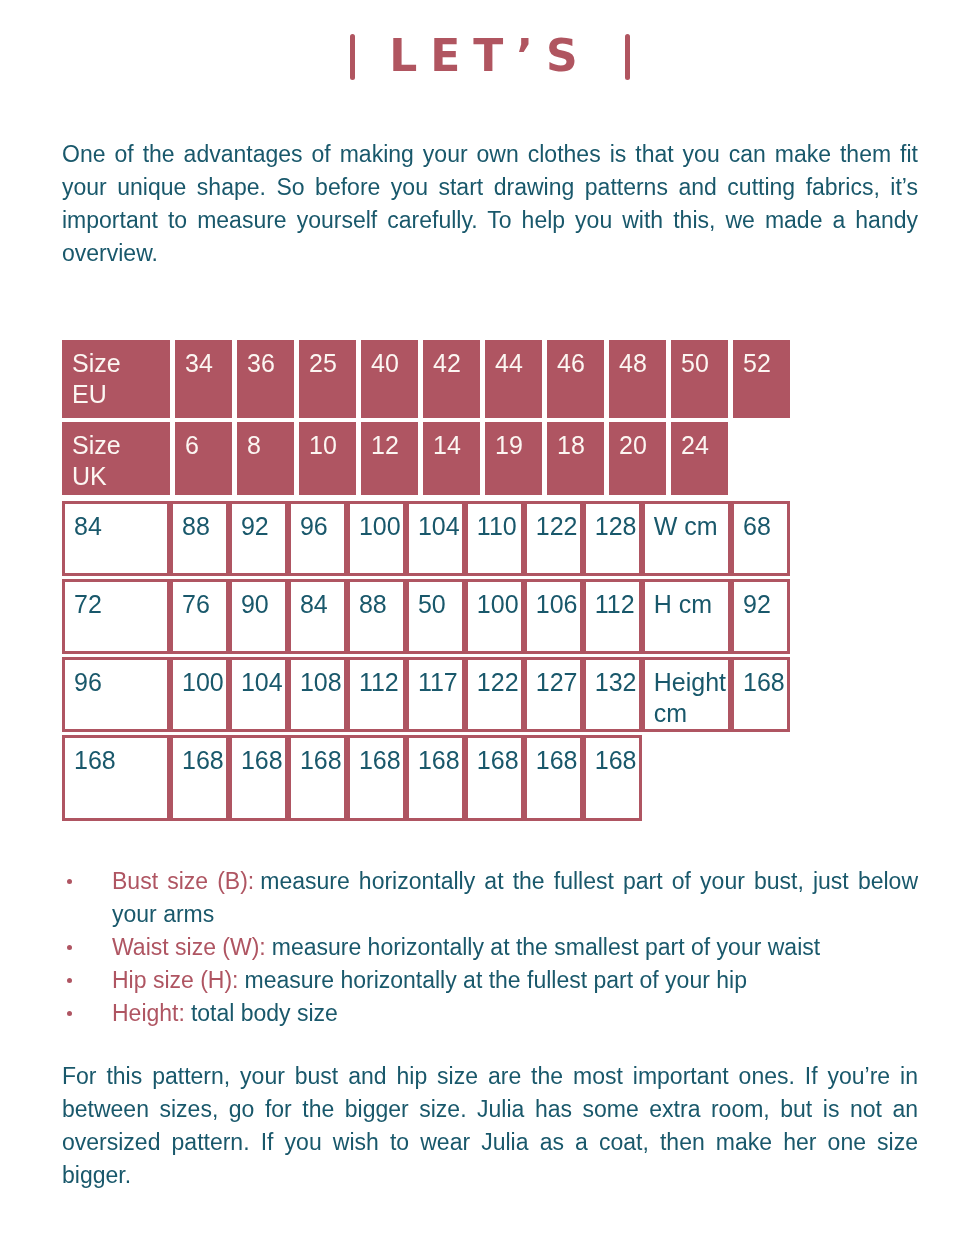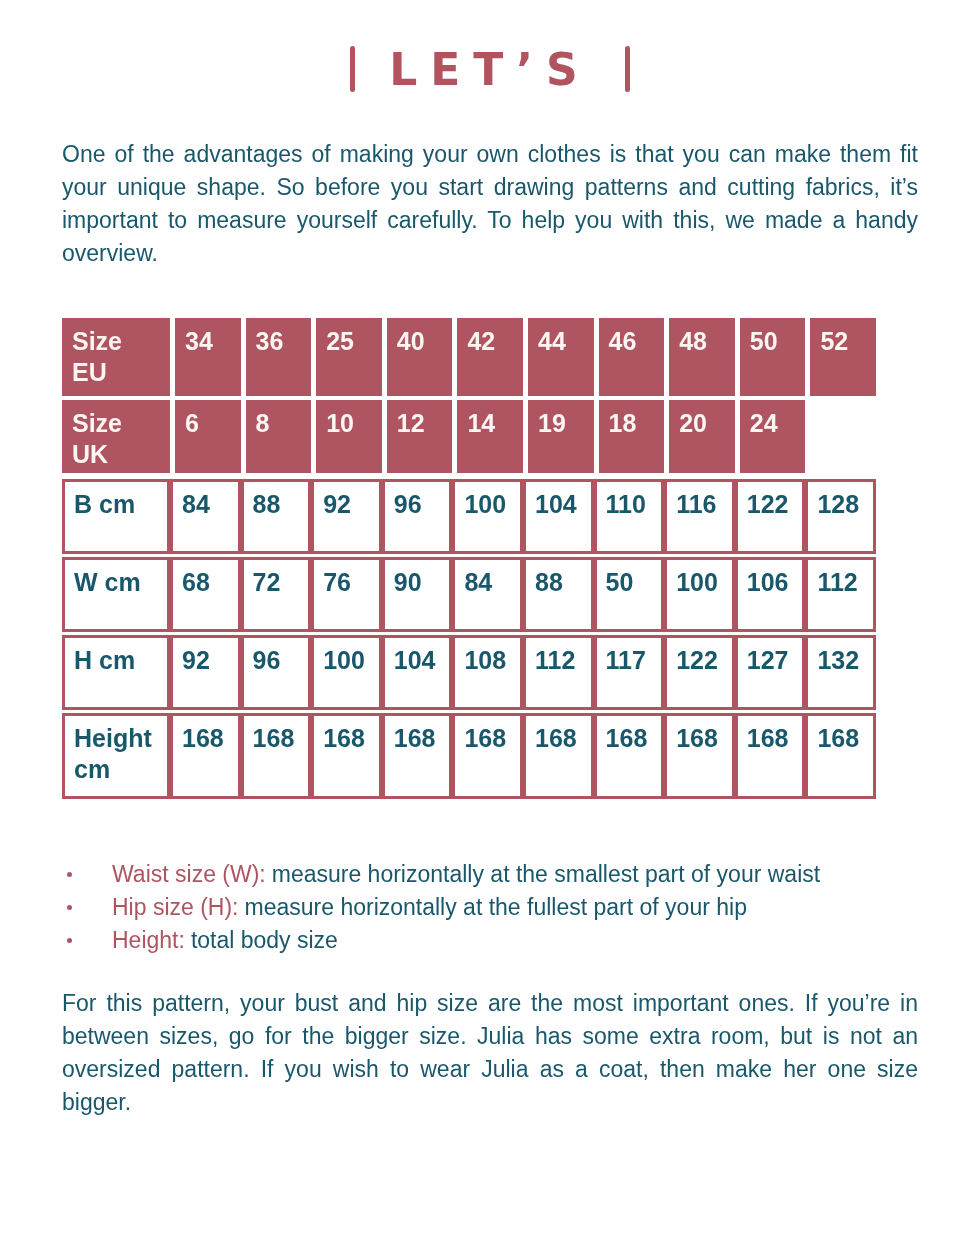--- a/index.html
+++ b/index.html
@@ -18,21 +18,21 @@
     font-family:"Liberation Sans", sans-serif;
     color:var(--teal);
   }
   .page{
     width:958px;
     padding:34px 40px 30px 62px;
   }
   
   .title-row{
     display:flex;
-    align-items:flex-end;
+    align-items:flex-start;
     justify-content:center;
     gap:34px;
     margin-bottom:46px;
     height:58px;
   }
   .title-bar{
     width:5px;
     height:46px;
     border-radius:3px;
     background:var(--title-maroon);
@@ -50,23 +50,23 @@
   }
   .title-left{color:var(--title-maroon);}
   .title-right{color:var(--title-teal);}
   
   .para{
     font-size:23px;
     line-height:33px;
     text-align:justify;
     color:var(--teal);
   }
-  .intro{margin-bottom:48px;}
-  
-  .size-table{width:814px;margin-bottom:59px;font-weight:bold;}
+  .intro{margin-bottom:70px;}
+  
+  .size-table{width:728px;margin-bottom:44px;}
   .grid{
     display:grid;
     grid-template-columns:108px repeat(10,1fr);
     background:var(--paper);
   }
   .header-grid{
     grid-template-rows:78px 73px;
     column-gap:5px;
     row-gap:4px;
     margin-bottom:6px;
@@ -154,29 +154,27 @@
         <div class="cell header-cell">8</div>
         <div class="cell header-cell">10</div>
         <div class="cell header-cell">12</div>
         <div class="cell header-cell">14</div>
         <div class="cell header-cell">19</div>
         <div class="cell header-cell">18</div>
         <div class="cell header-cell">20</div>
         <div class="cell header-cell">24</div>
       </div>
     <div class="grid body-grid">
-        <div class="cell body-cell">B cm</div>
         <div class="cell body-cell">84</div>
         <div class="cell body-cell">88</div>
         <div class="cell body-cell">92</div>
         <div class="cell body-cell">96</div>
         <div class="cell body-cell">100</div>
         <div class="cell body-cell">104</div>
         <div class="cell body-cell">110</div>
-        <div class="cell body-cell">116</div>
         <div class="cell body-cell">122</div>
         <div class="cell body-cell">128</div>
         <div class="cell body-cell">W cm</div>
         <div class="cell body-cell">68</div>
         <div class="cell body-cell">72</div>
         <div class="cell body-cell">76</div>
         <div class="cell body-cell">90</div>
         <div class="cell body-cell">84</div>
         <div class="cell body-cell">88</div>
         <div class="cell body-cell">50</div>
@@ -203,20 +201,21 @@
         <div class="cell body-cell">168</div>
         <div class="cell body-cell">168</div>
         <div class="cell body-cell">168</div>
         <div class="cell body-cell">168</div>
         <div class="cell body-cell">168</div>
         <div class="cell body-cell">168</div>
       </div>
   </section>
 
   <ul class="bullets">
+      <li><span class="bullet-label">Bust size (B):</span><span class="bullet-text">measure horizontally at the fullest part of your bust, just below your arms</span></li>
       <li><span class="bullet-label">Waist size (W):</span><span class="bullet-text">measure horizontally at the smallest part of your waist</span></li>
       <li><span class="bullet-label">Hip size (H):</span><span class="bullet-text">measure horizontally at the fullest part of your hip</span></li>
       <li><span class="bullet-label">Height:</span><span class="bullet-text">total body size</span></li>
     </ul>
 
   <p class="para closing">For this pattern, your bust and hip size are the most important ones. If you’re in between sizes, go for the bigger size. Julia has some extra room, but is not an oversized pattern. If you wish to wear Julia as a coat, then make her one size bigger.</p>
 
 </div>
 
 </body></html>

